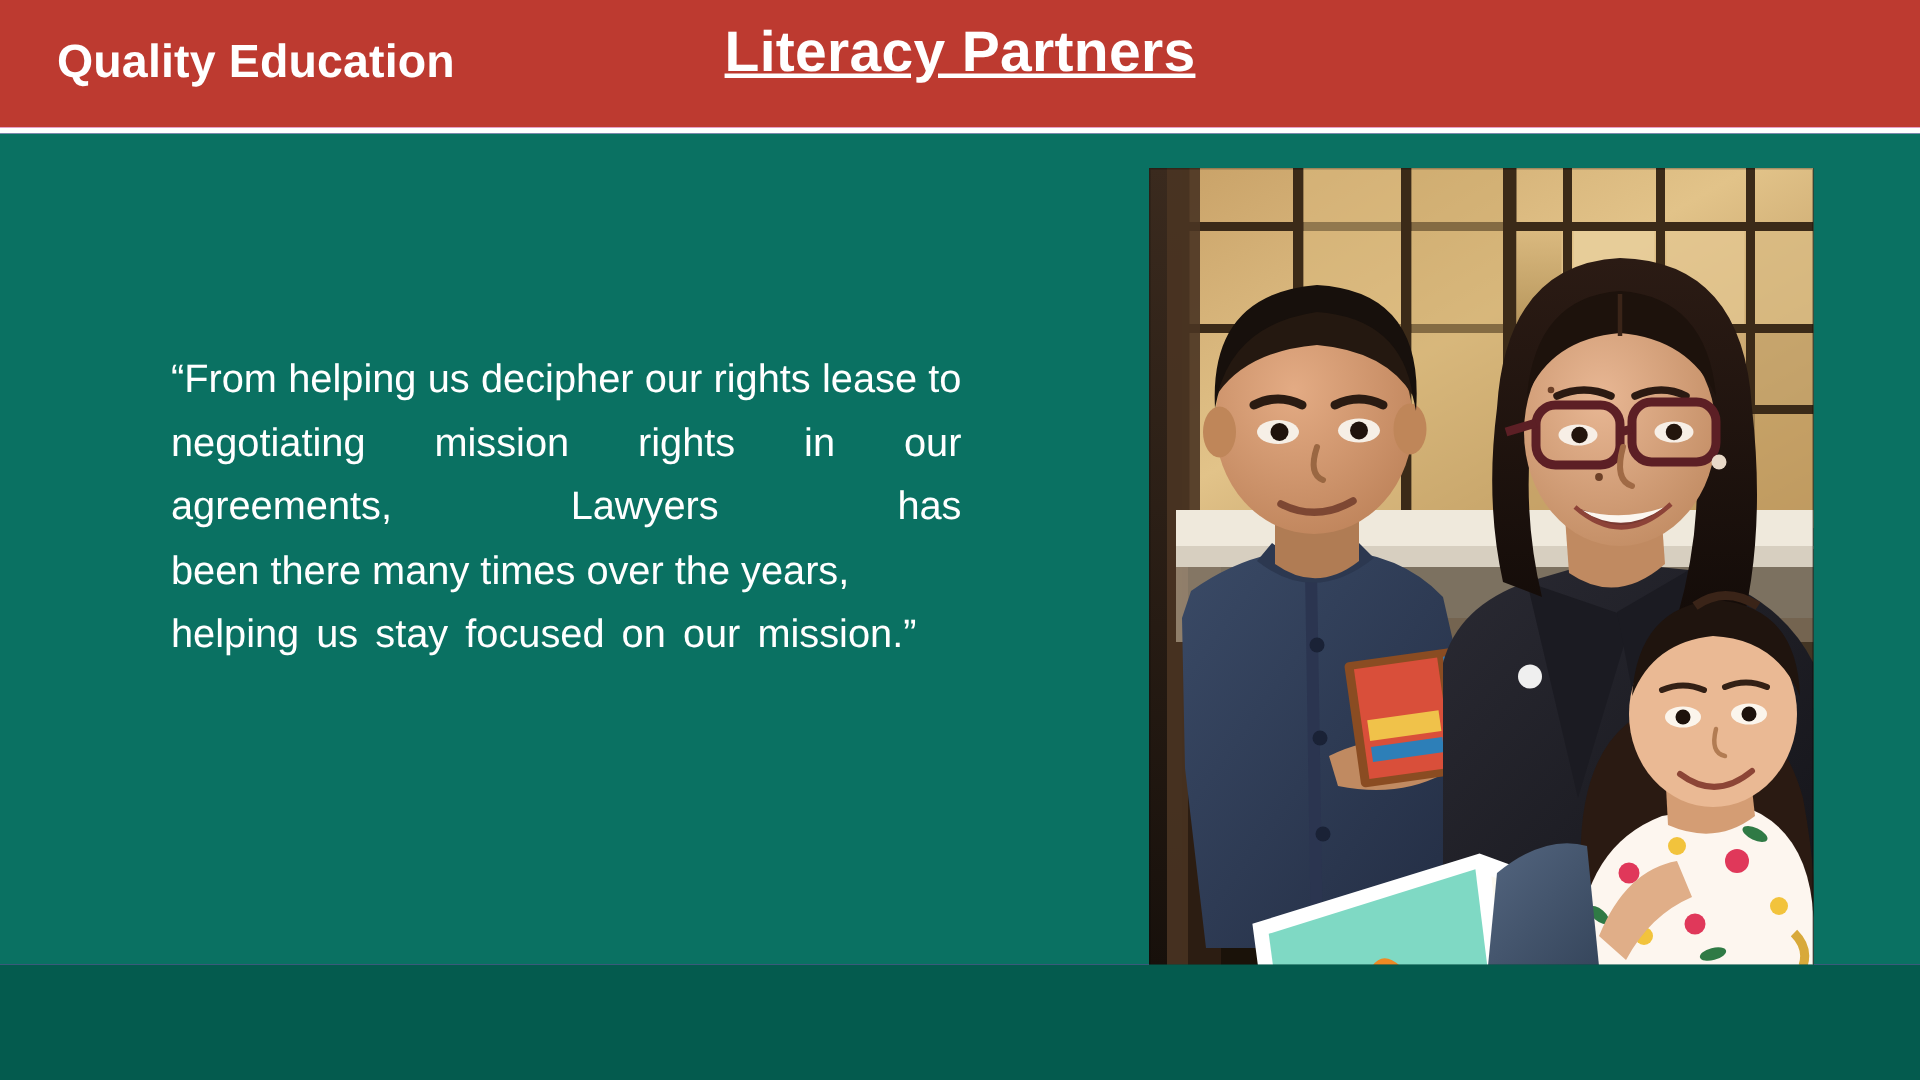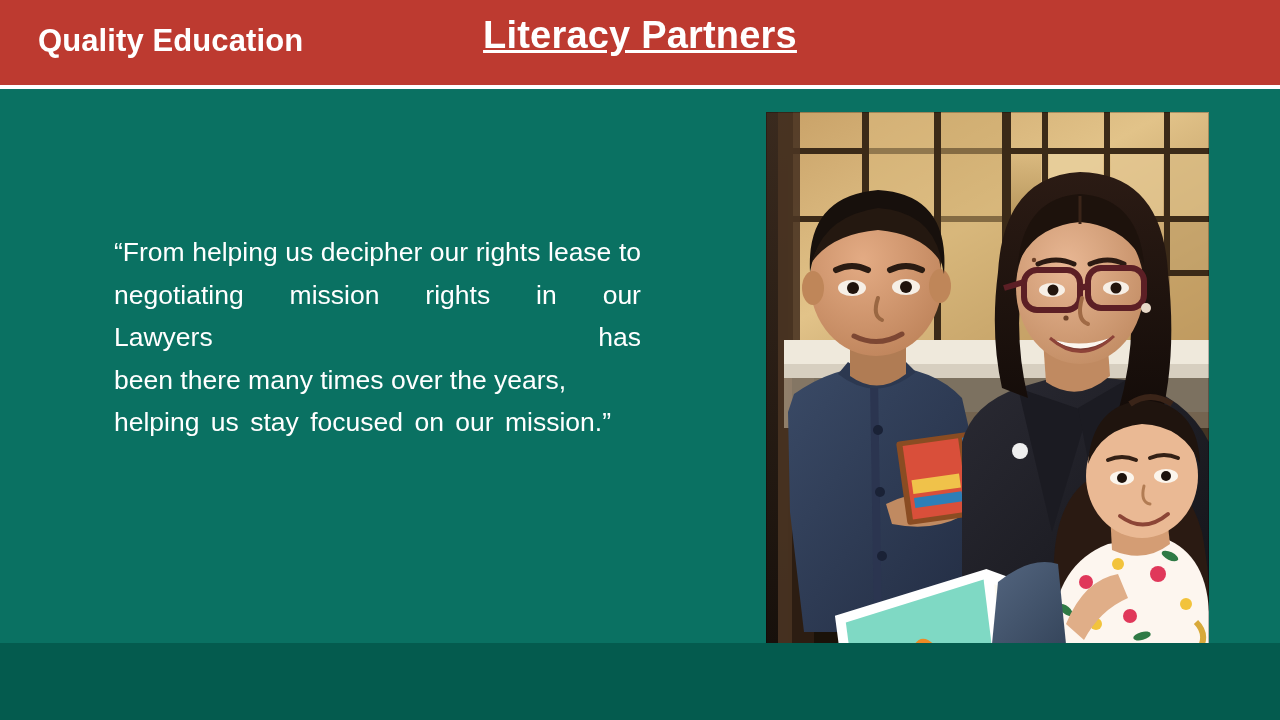--- a/index.html
+++ b/index.html
@@ -133,20 +133,21 @@
       <span>to</span>
     </span>
     <span class="qline spread">
       <span>negotiating</span>
       <span>mission</span>
       <span>rights</span>
       <span>in</span>
       <span>our</span>
     </span>
     <span class="qline spread">
+      <span>agreements,</span>
       <span>Lawyers</span>
       <span>has</span>
     </span>
     <span class="qline">been there many times over the years,</span>
     <span class="qline spread" style="width:497px">
       <span>helping</span>
       <span>us</span>
       <span>stay</span>
       <span>focused</span>
       <span>on</span>

